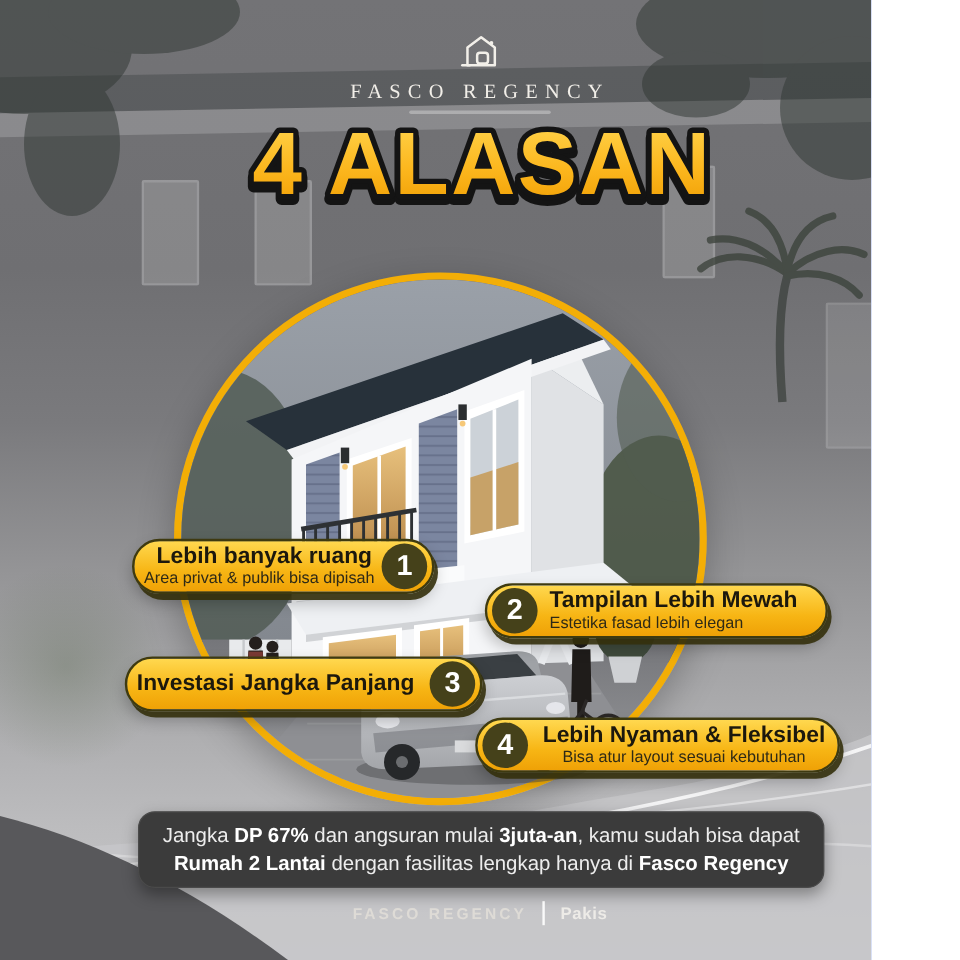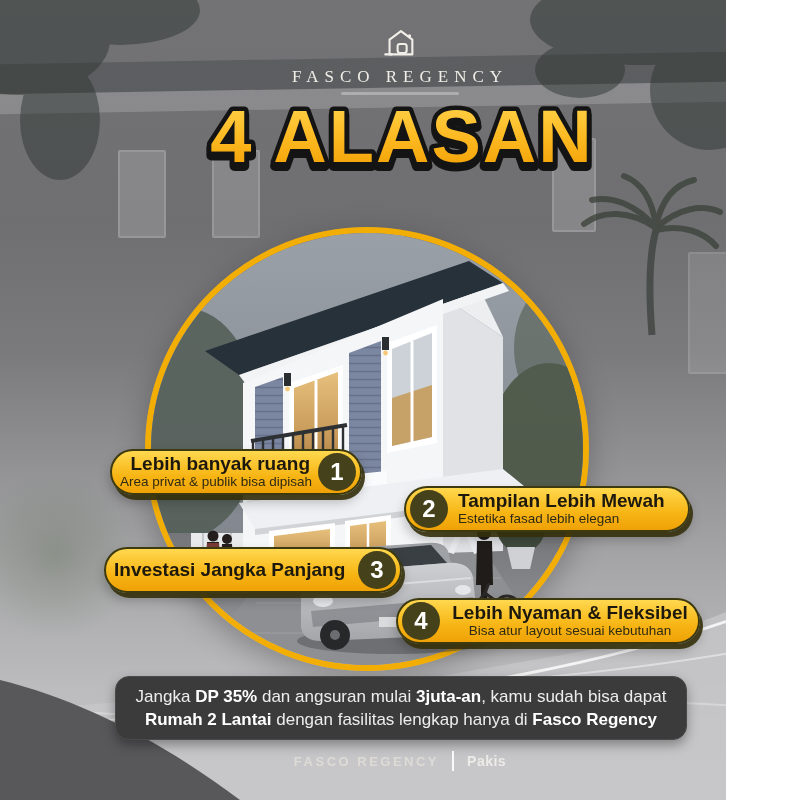--- a/index.html
+++ b/index.html
@@ -313,21 +313,21 @@
   <div class="badge b4">
     <div class="badge-num">4</div>
     <div class="badge-text">
       <div class="badge-title">Lebih Nyaman &amp; Fleksibel</div>
       <div class="badge-desc">Bisa atur layout sesuai kebutuhan</div>
     </div>
   </div>
 
   <div class="offer-box">
     <div class="offer-line">
-      <span>Jangka </span><b>DP 35%</b><span> dan angsuran mulai </span><b>3juta-an</b><span>, kamu sudah bisa dapat</span>
+      <span>Jangka </span><b>DP 67%</b><span> dan angsuran mulai </span><b>3juta-an</b><span>, kamu sudah bisa dapat</span>
     </div>
     <div class="offer-line">
       <b>Rumah 2 Lantai</b><span> dengan fasilitas lengkap hanya di </span><b>Fasco Regency</b>
     </div>
   </div>
 
   <div class="footer">
     <span class="footer-brand">FASCO REGENCY</span>
     <span class="footer-divider"></span>
     <span class="footer-location">Pakis</span>

